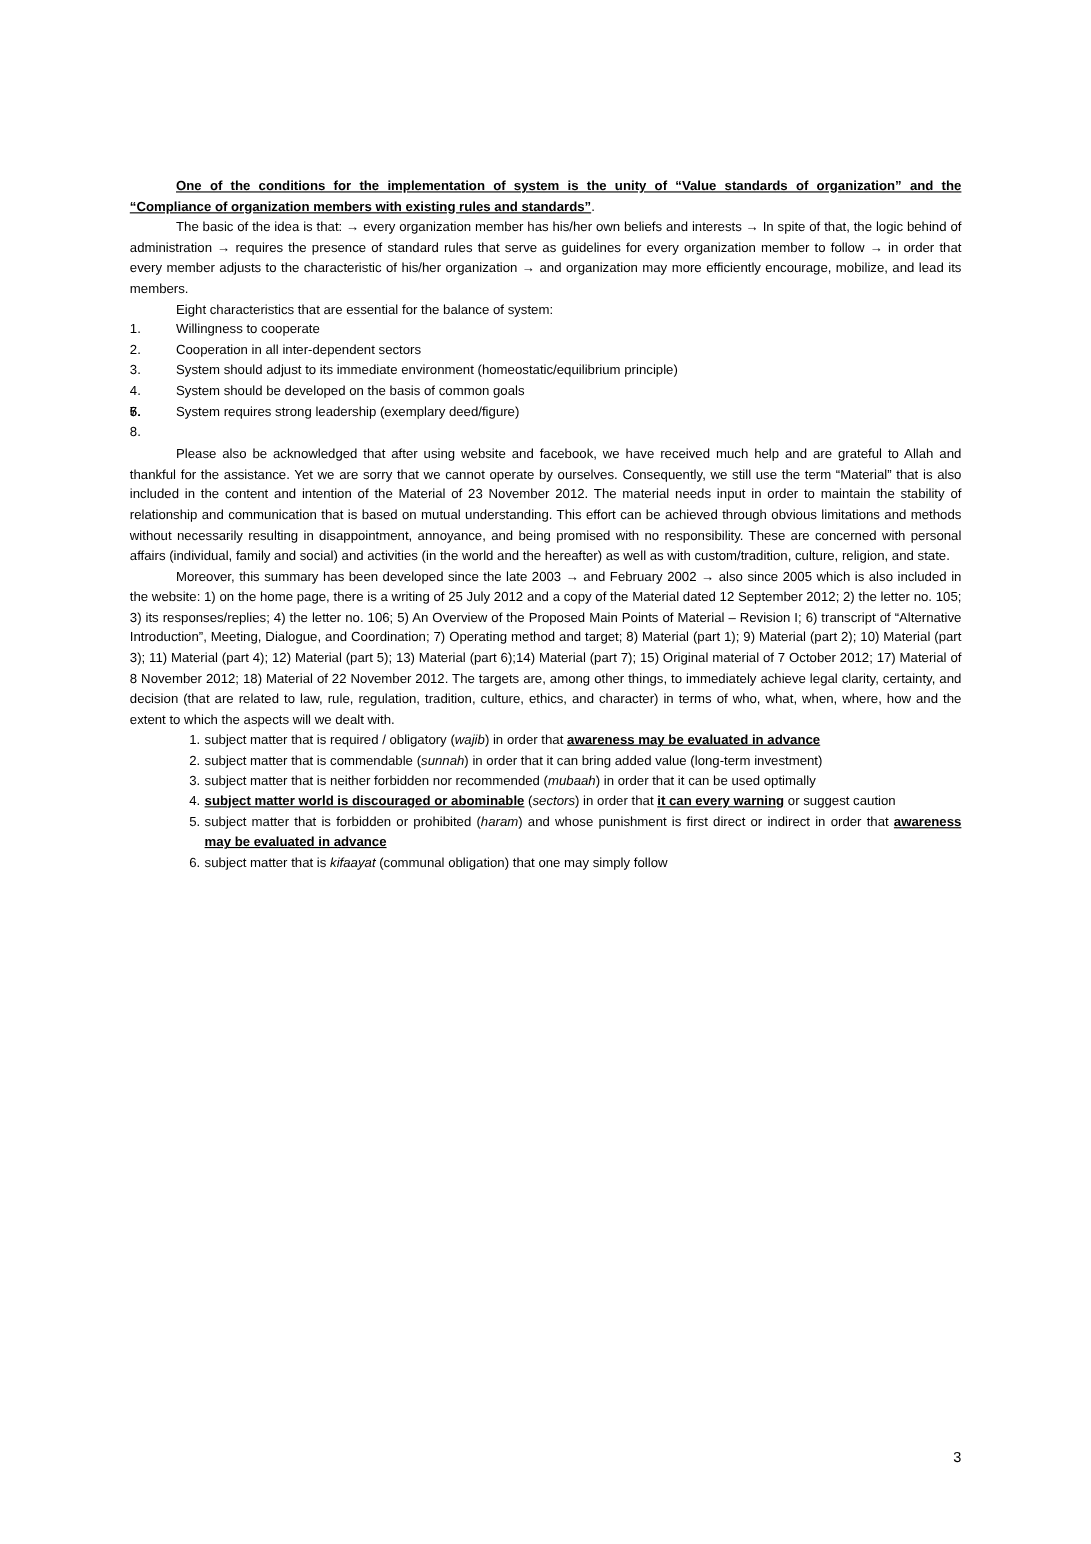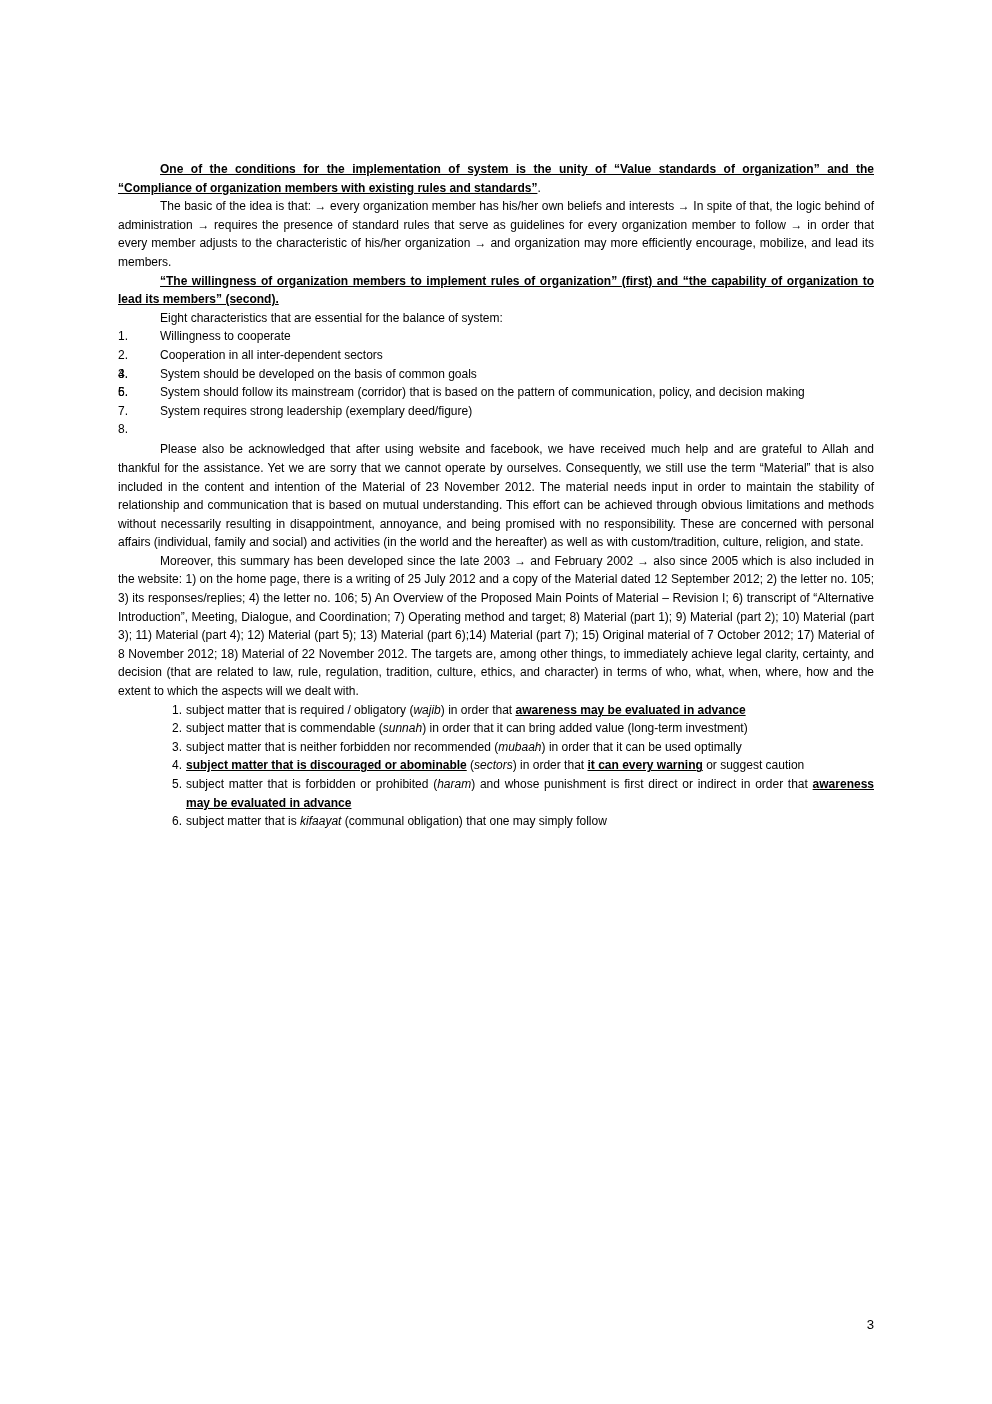--- a/index.html
+++ b/index.html
@@ -85,31 +85,30 @@
 <body>
 
 <div class="page">
   <div class="doc-body">
 
     <p class="indent"><span class="bu">One of the conditions for the implementation of system is the unity of “Value standards of organization” and the “Compliance of organization members with existing rules and standards”</span><span>.</span></p>
 
     <p class="indent">The basic of the idea is that: → every organization member has his/her own beliefs and interests → In spite of that, the logic behind of administration → requires the presence of standard rules that serve as guidelines for every organization member to follow → in order that every member adjusts to the characteristic of his/her organization → and organization may more efficiently encourage, mobilize, and lead its members.</p>
 
 
-    <p class="indent"><span class="bu">“The willingness of organization members to implement rules of organization” (first) and “the capability of organization to lead its members” (second).</span></p>
 
     <p class="indent">Eight characteristics that are essential for the balance of system:</p>
 
     <ul class="num-list">
       <li><span class="marker">1.</span><span>Willingness to cooperate</span></li>
       <li><span class="marker">2.</span><span>Cooperation in all inter-dependent sectors</span></li>
-      <li><span class="marker">3.</span></li>
+      <li><span class="marker">3.</span><span>System should adjust to its immediate environment (homeostatic/equilibrium principle)</span></li>
       <li><span class="marker">4.</span><span>System should be developed on the basis of common goals</span></li>
       <li><span class="marker">5.</span></li>
-      <li><span class="marker">6.</span><span>System should follow its mainstream (corridor) that is based on the pattern of communication, policy, and decision making</span></li>
+      <li><span class="marker">6.</span></li>
       <li><span class="marker">7.</span><span>System requires strong leadership (exemplary deed/figure)</span></li>
       <li><span class="marker">8.</span></li>
     </ul>
 
     <div class="gap-md"></div>
 
     <p class="indent">Please also be acknowledged that after using website and facebook, we have received much help and are grateful to Allah and thankful for the assistance. Yet we are sorry that we cannot operate by ourselves. Consequently, we still use the term “Material” that is also included in the content and intention of the Material of 23 November 2012. The material needs input in order to maintain the stability of relationship and communication that is based on mutual understanding. This effort can be achieved through obvious limitations and methods without necessarily resulting in disappointment, annoyance, and being promised with no responsibility. These are concerned with personal affairs (individual, family and social) and activities (in the world and the hereafter) as well as with custom/tradition, culture, religion, and state.</p>
 
     <p class="indent">Moreover, this summary has been developed since the late 2003 → and February 2002 → also since 2005 which is also included in the website: 1) on the home page, there is a writing of 25 July 2012 and a copy of the Material dated 12 September 2012; 2) the letter no. 105; 3) its responses/replies; 4) the letter no. 106; 5) An Overview of the Proposed Main Points of Material – Revision I; 6) transcript of “Alternative Introduction”, Meeting, Dialogue, and Coordination; 7) Operating method and target; 8) Material (part 1); 9) Material (part 2); 10) Material (part 3); 11) Material (part 4); 12) Material (part 5); 13) Material (part 6);14) Material (part 7); 15) Original material of 7 October 2012; 17) Material of 8 November 2012; 18) Material of 22 November 2012. The targets are, among other things, to immediately achieve legal clarity, certainty, and decision (that are related to law, rule, regulation, tradition, culture, ethics, and character) in terms of who, what, when, where, how and the extent to which the aspects will we dealt with.</p>
 
@@ -117,21 +116,21 @@
       <li>
         <span class="marker">1.</span><span>subject matter that is required / obligatory (</span><span class="i">wajib</span><span>) in order that </span><span class="bu">awareness may be evaluated in advance</span><span></span>
       </li>
       <li>
         <span class="marker">2.</span><span>subject matter that is commendable (</span><span class="i">sunnah</span><span>) in order that it can bring added value (long-term investment)</span><span class="bu"></span><span></span>
       </li>
       <li>
         <span class="marker">3.</span><span>subject matter that is neither forbidden nor recommended (</span><span class="i">mubaah</span><span>) in order that it can be used optimally</span><span class="bu"></span><span></span>
       </li>
       <li>
-        <span class="marker">4.</span><span class="bu">subject matter that is discouraged or abominable</span><span> (</span><span class="i">sectors</span><span>) in order that </span><span class="bu">it can every warning</span><span> or suggest caution</span>
+        <span class="marker">4.</span><span class="bu">subject matter world is discouraged or abominable</span><span> (</span><span class="i">sectors</span><span>) in order that </span><span class="bu">it can every warning</span><span> or suggest caution</span>
       </li>
       <li>
         <span class="marker">5.</span><span>subject matter that is forbidden or prohibited (</span><span class="i">haram</span><span>) and whose punishment is first direct or indirect in order that </span><span class="bu">awareness may be evaluated in advance</span><span></span>
       </li>
       <li>
         <span class="marker">6.</span><span>subject matter that is </span><span class="i">kifaayat</span><span> (communal obligation) that one may simply follow</span><span class="bu"></span><span></span>
       </li>
     </ul>
 
   </div>

